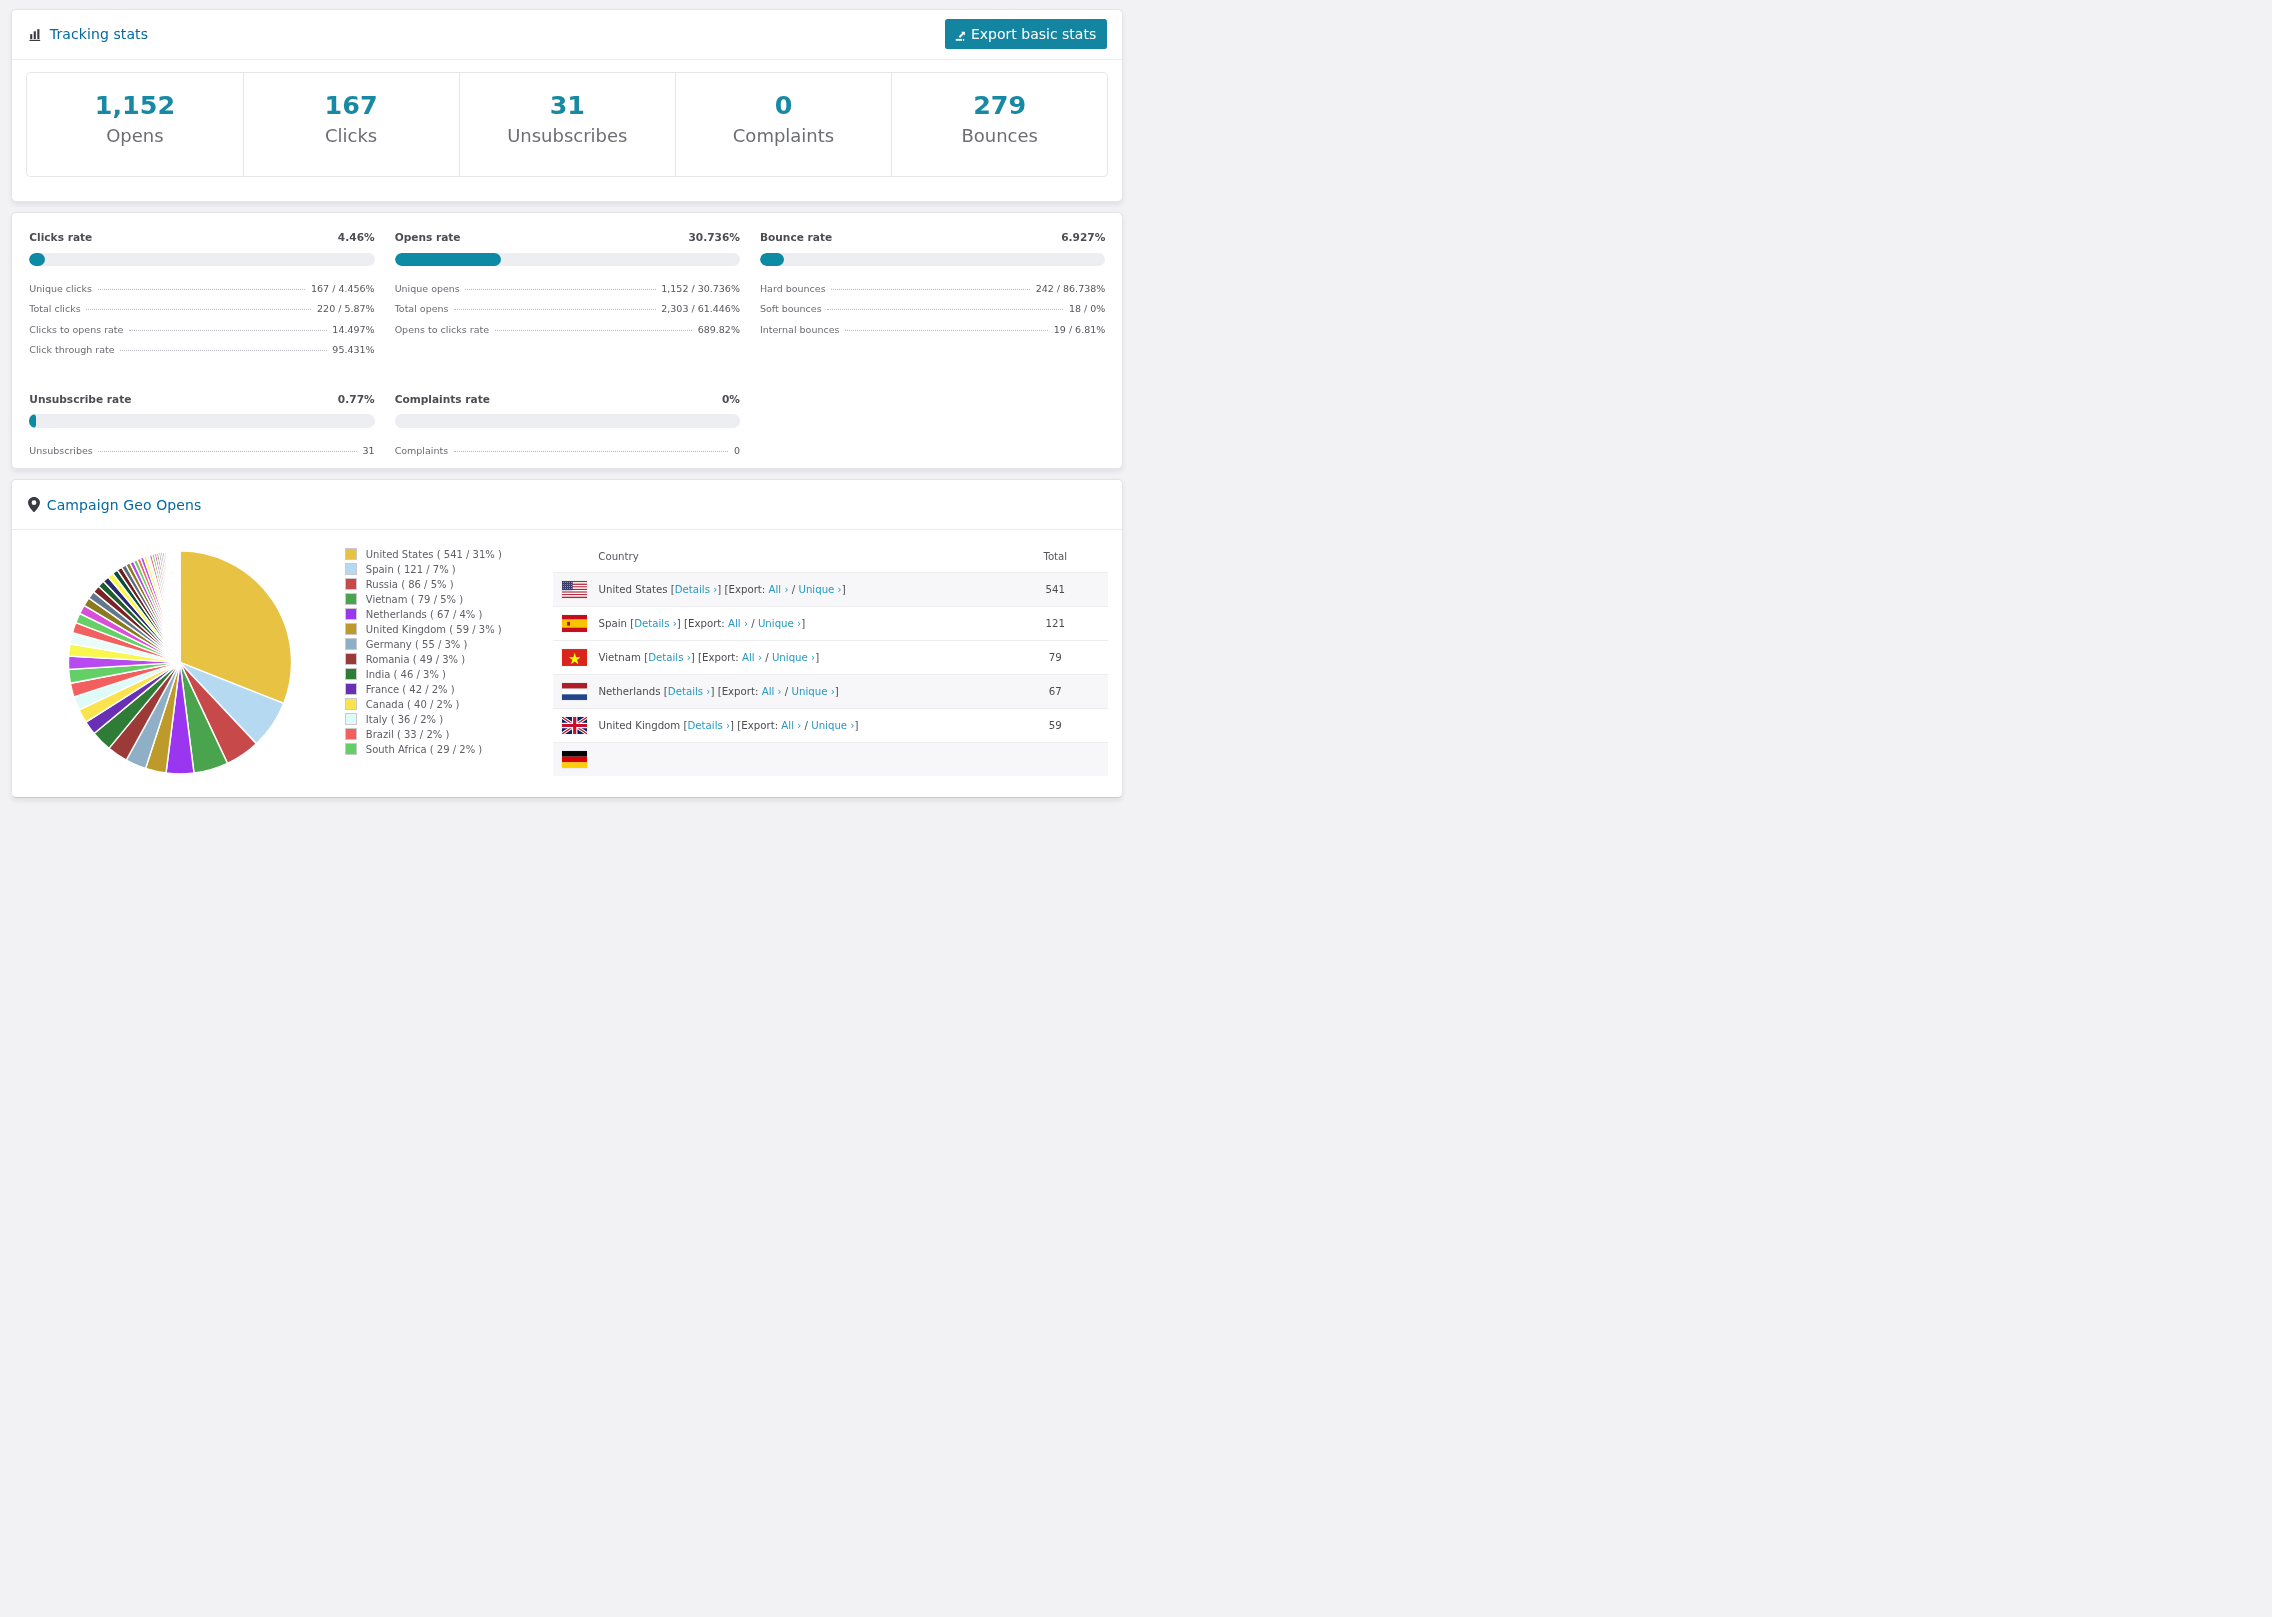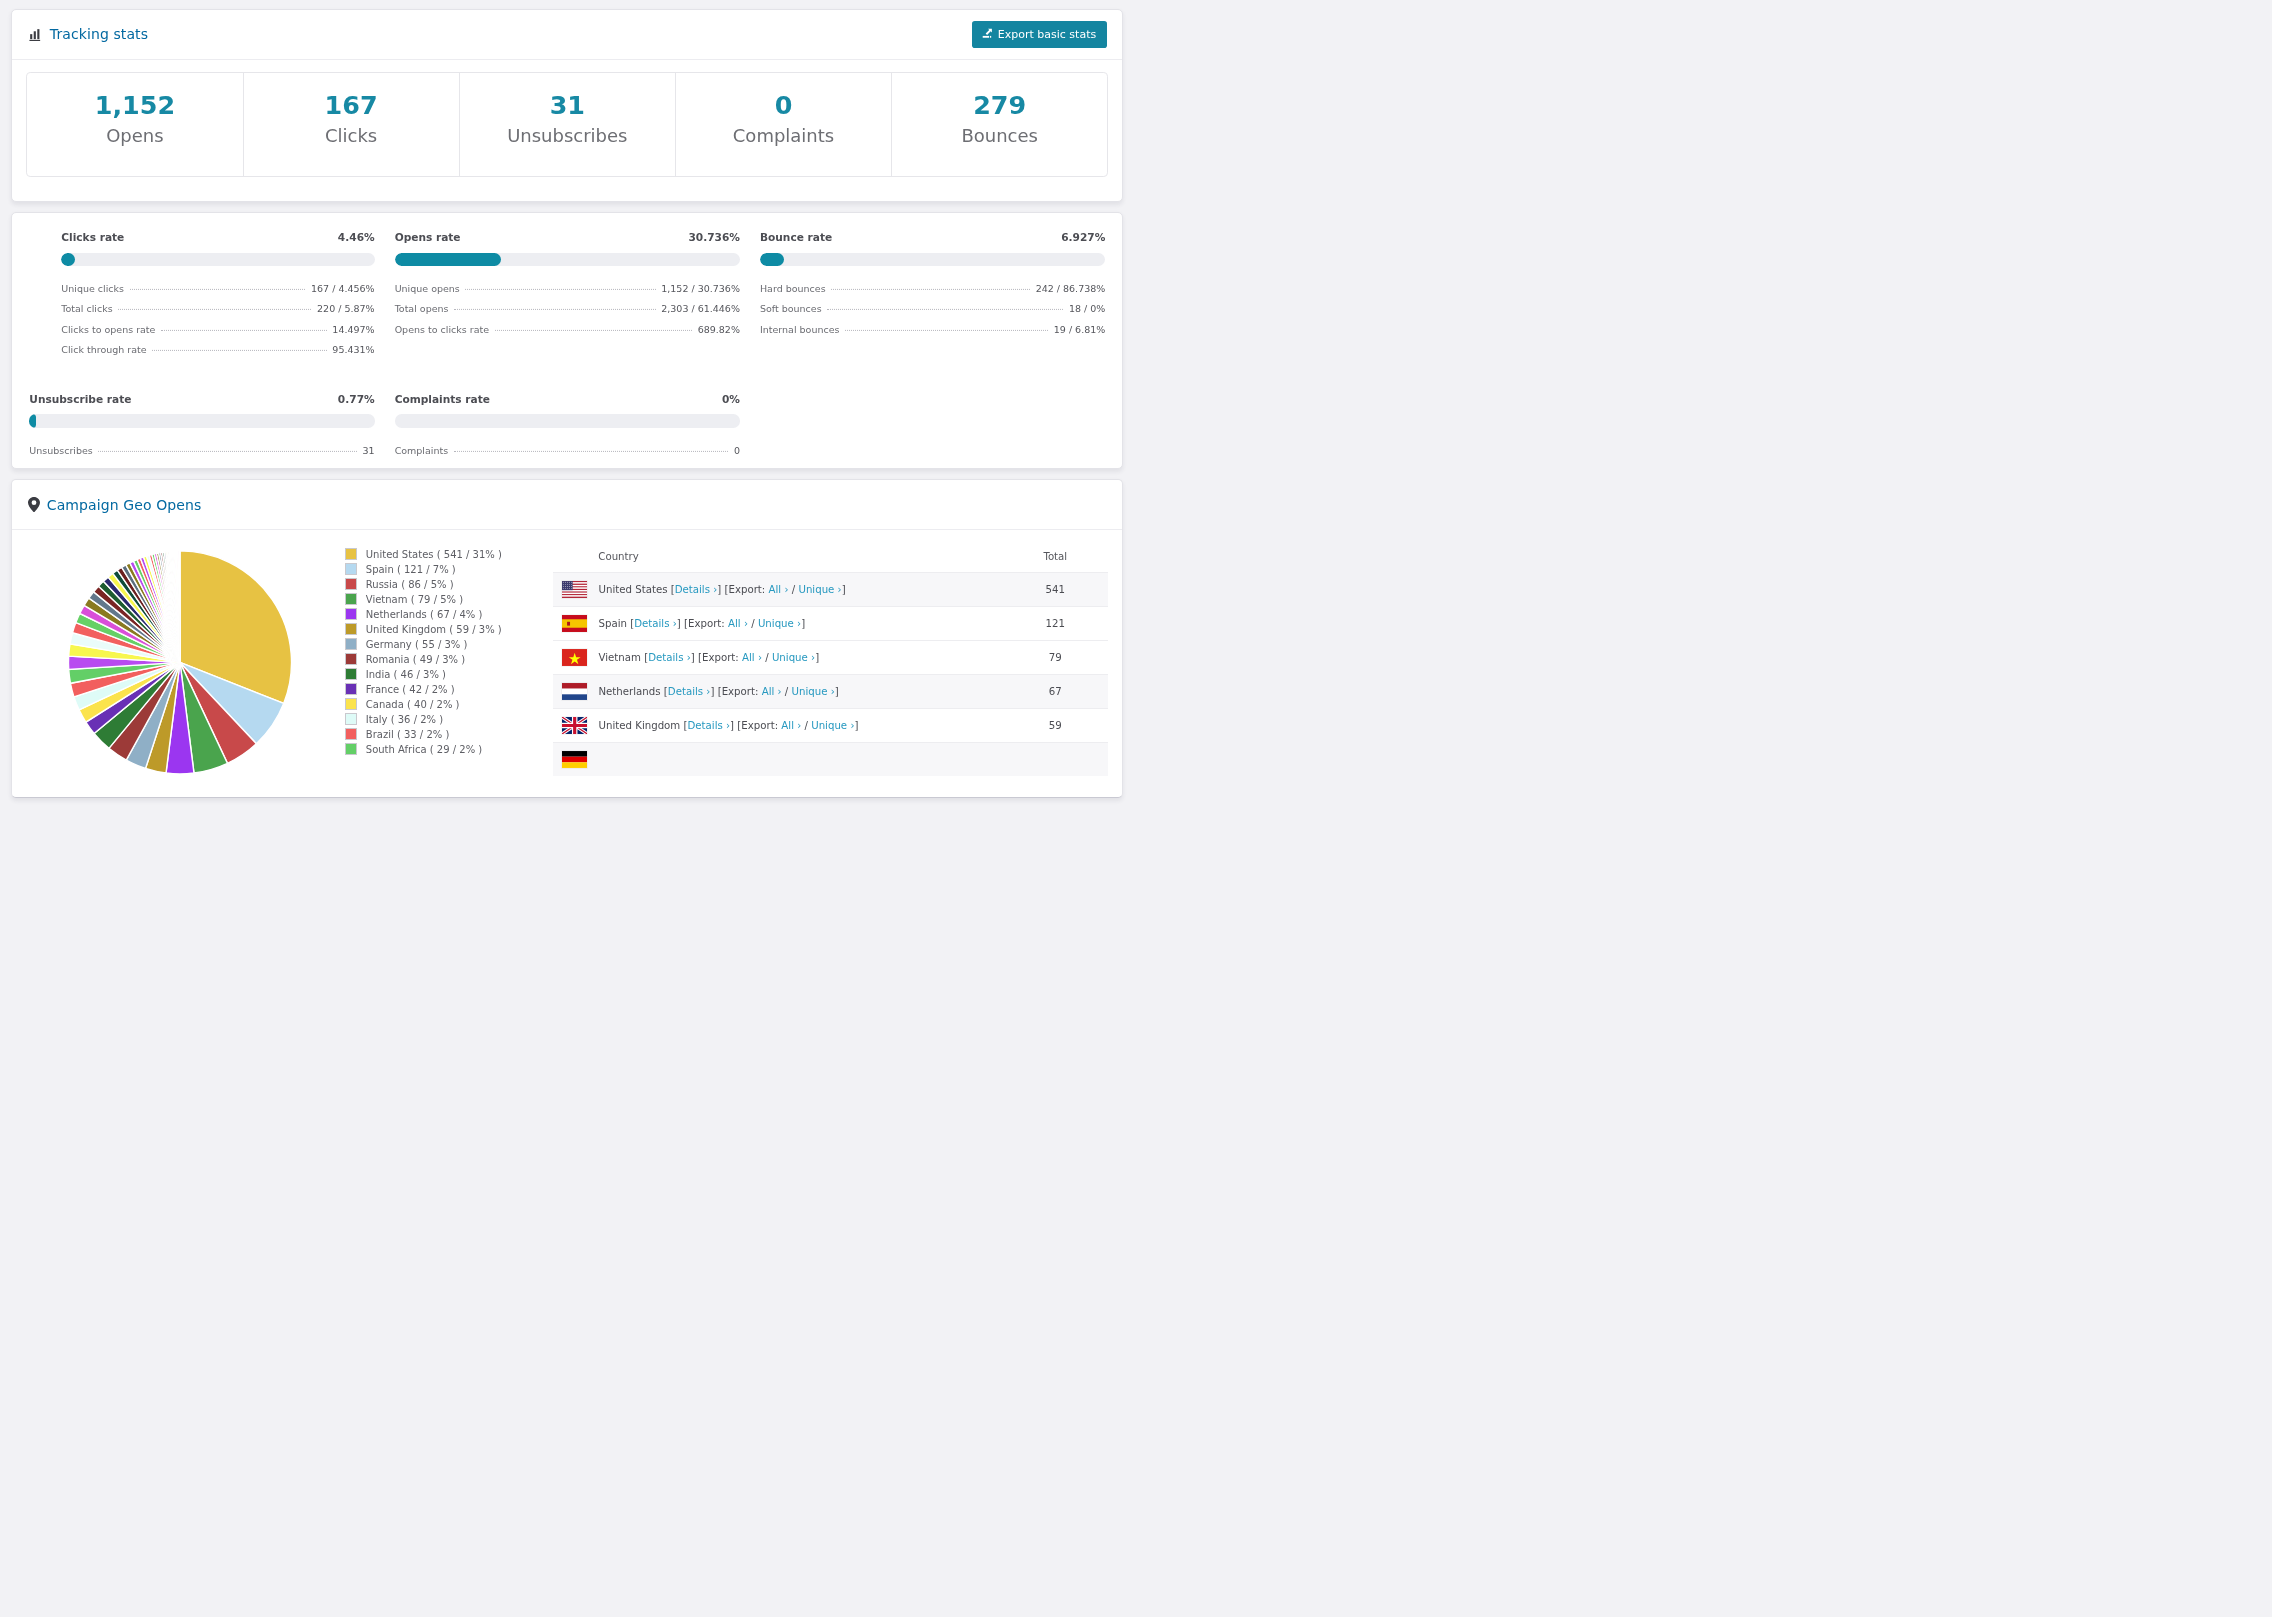--- a/index.html
+++ b/index.html
@@ -19,23 +19,23 @@
   #card-tracking{top:8.5px;height:193px;}
   #card-rates{top:212px;height:257px;}
   #card-geo{top:479px;height:319px;border-bottom:0.7px solid #c9c9d2;}
   .card-header{
     display:flex;align-items:center;height:49px;padding:0 15.5px;
     border-bottom:0.7px solid #ececf0;
   }
   .card-title{font-size:14px;font-weight:500;color:#0369a1;letter-spacing:0.1px;}
   .hicon{margin-right:7px;display:inline-flex;align-items:center;}
   .btn{
-    margin-left:auto;display:inline-flex;align-items:flex-start;gap:5px;
+    margin-left:auto;display:inline-flex;align-items:flex-end;gap:5px;
     background:#1485a0;color:#fff;border:none;border-radius:2.8px;
-    padding:7px 10.6px;font-size:11px;cursor:pointer;font-family:inherit;
+    padding:7px 10.6px;font-size:14px;cursor:pointer;font-family:inherit;
   }
   
   .summary-wrap{padding:12.7px 14px;}
   .summary{
     display:flex;border:0.7px solid #e6e6ea;border-radius:4.2px;height:103px;
   }
   .sumcell{flex:1;text-align:center;border-right:0.7px solid #e6e6ea;padding-top:18.4px;box-sizing:border-box;}
   .sumcell:last-child{border-right:none;}
   .sumval{font-size:25.4px;font-weight:bold;color:#1789a4;line-height:1.1;}
   .sumlab{font-size:18px;color:#6d6e73;margin-top:5.6px;}
@@ -117,21 +117,21 @@
         <div class="sumcell">
           <div class="sumval">279</div>
                  <div class="sumlab">Bounces</div>
         </div>
       </div>
   </div>
 </div>
 
 <div class="card" id="card-rates">
   <div class="rates" id="rates-grid">
-      <div style="grid-column: 1; margin-left: 32px;">
+      <div style="grid-column: 1;">
         <div class="ratehead">
         <span class="ratetitle">Clicks rate</span>
         <span class="ratepct">4.46%</span>
       </div>
       <div class="track">
           <div class="fill" style="width:max(4.46%, 6.4px)"></div>
         </div>
       <div class="raterows">
           <div class="rrow">
                <span class="rlab">Unique clicks</span>

